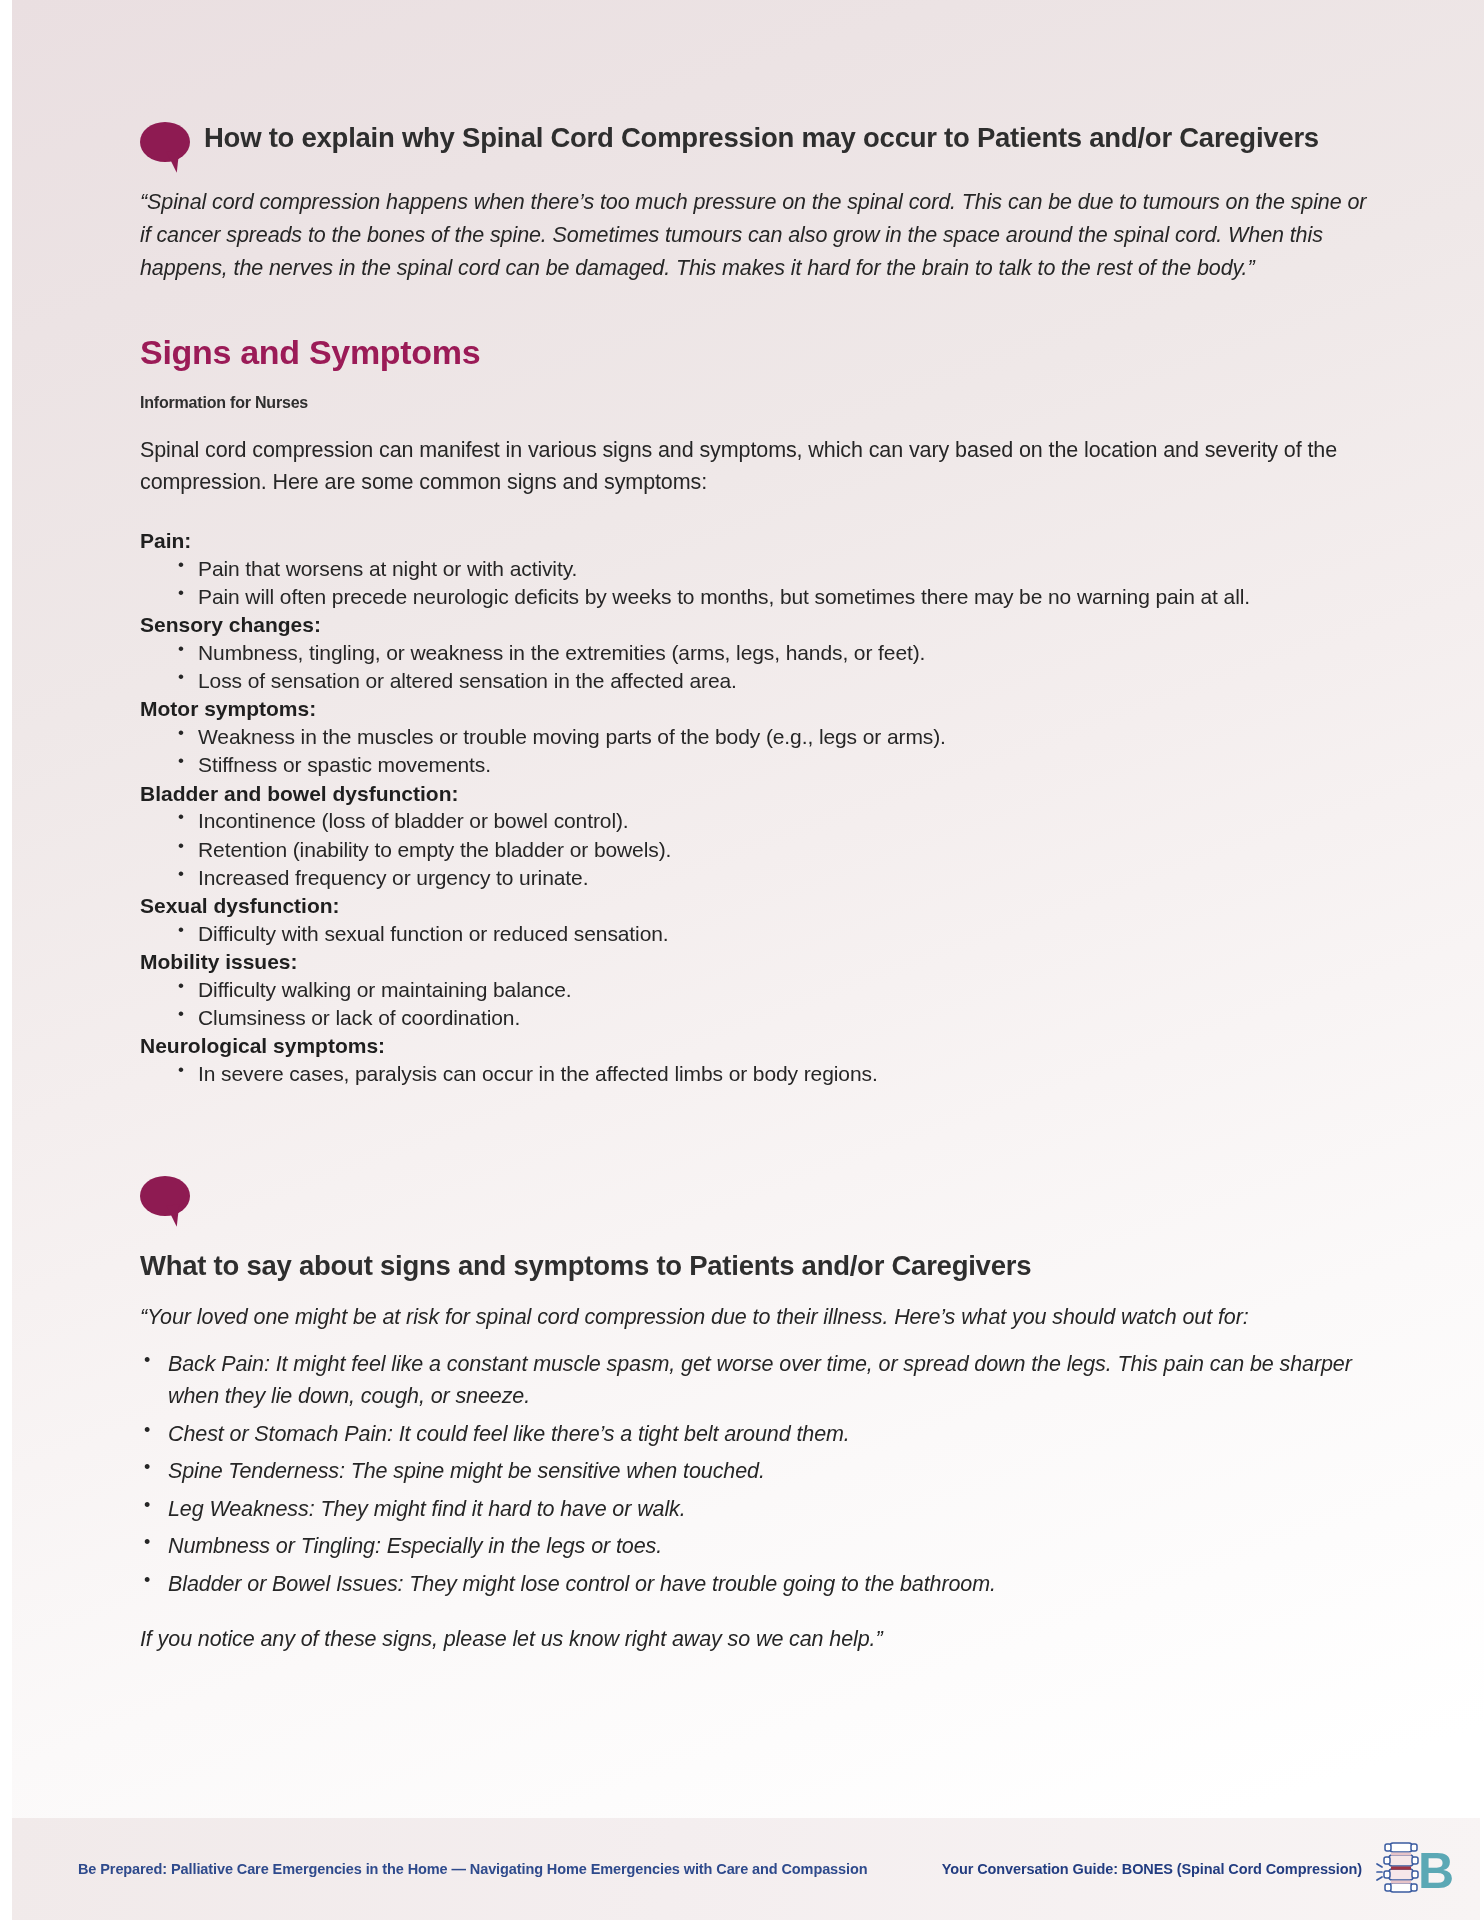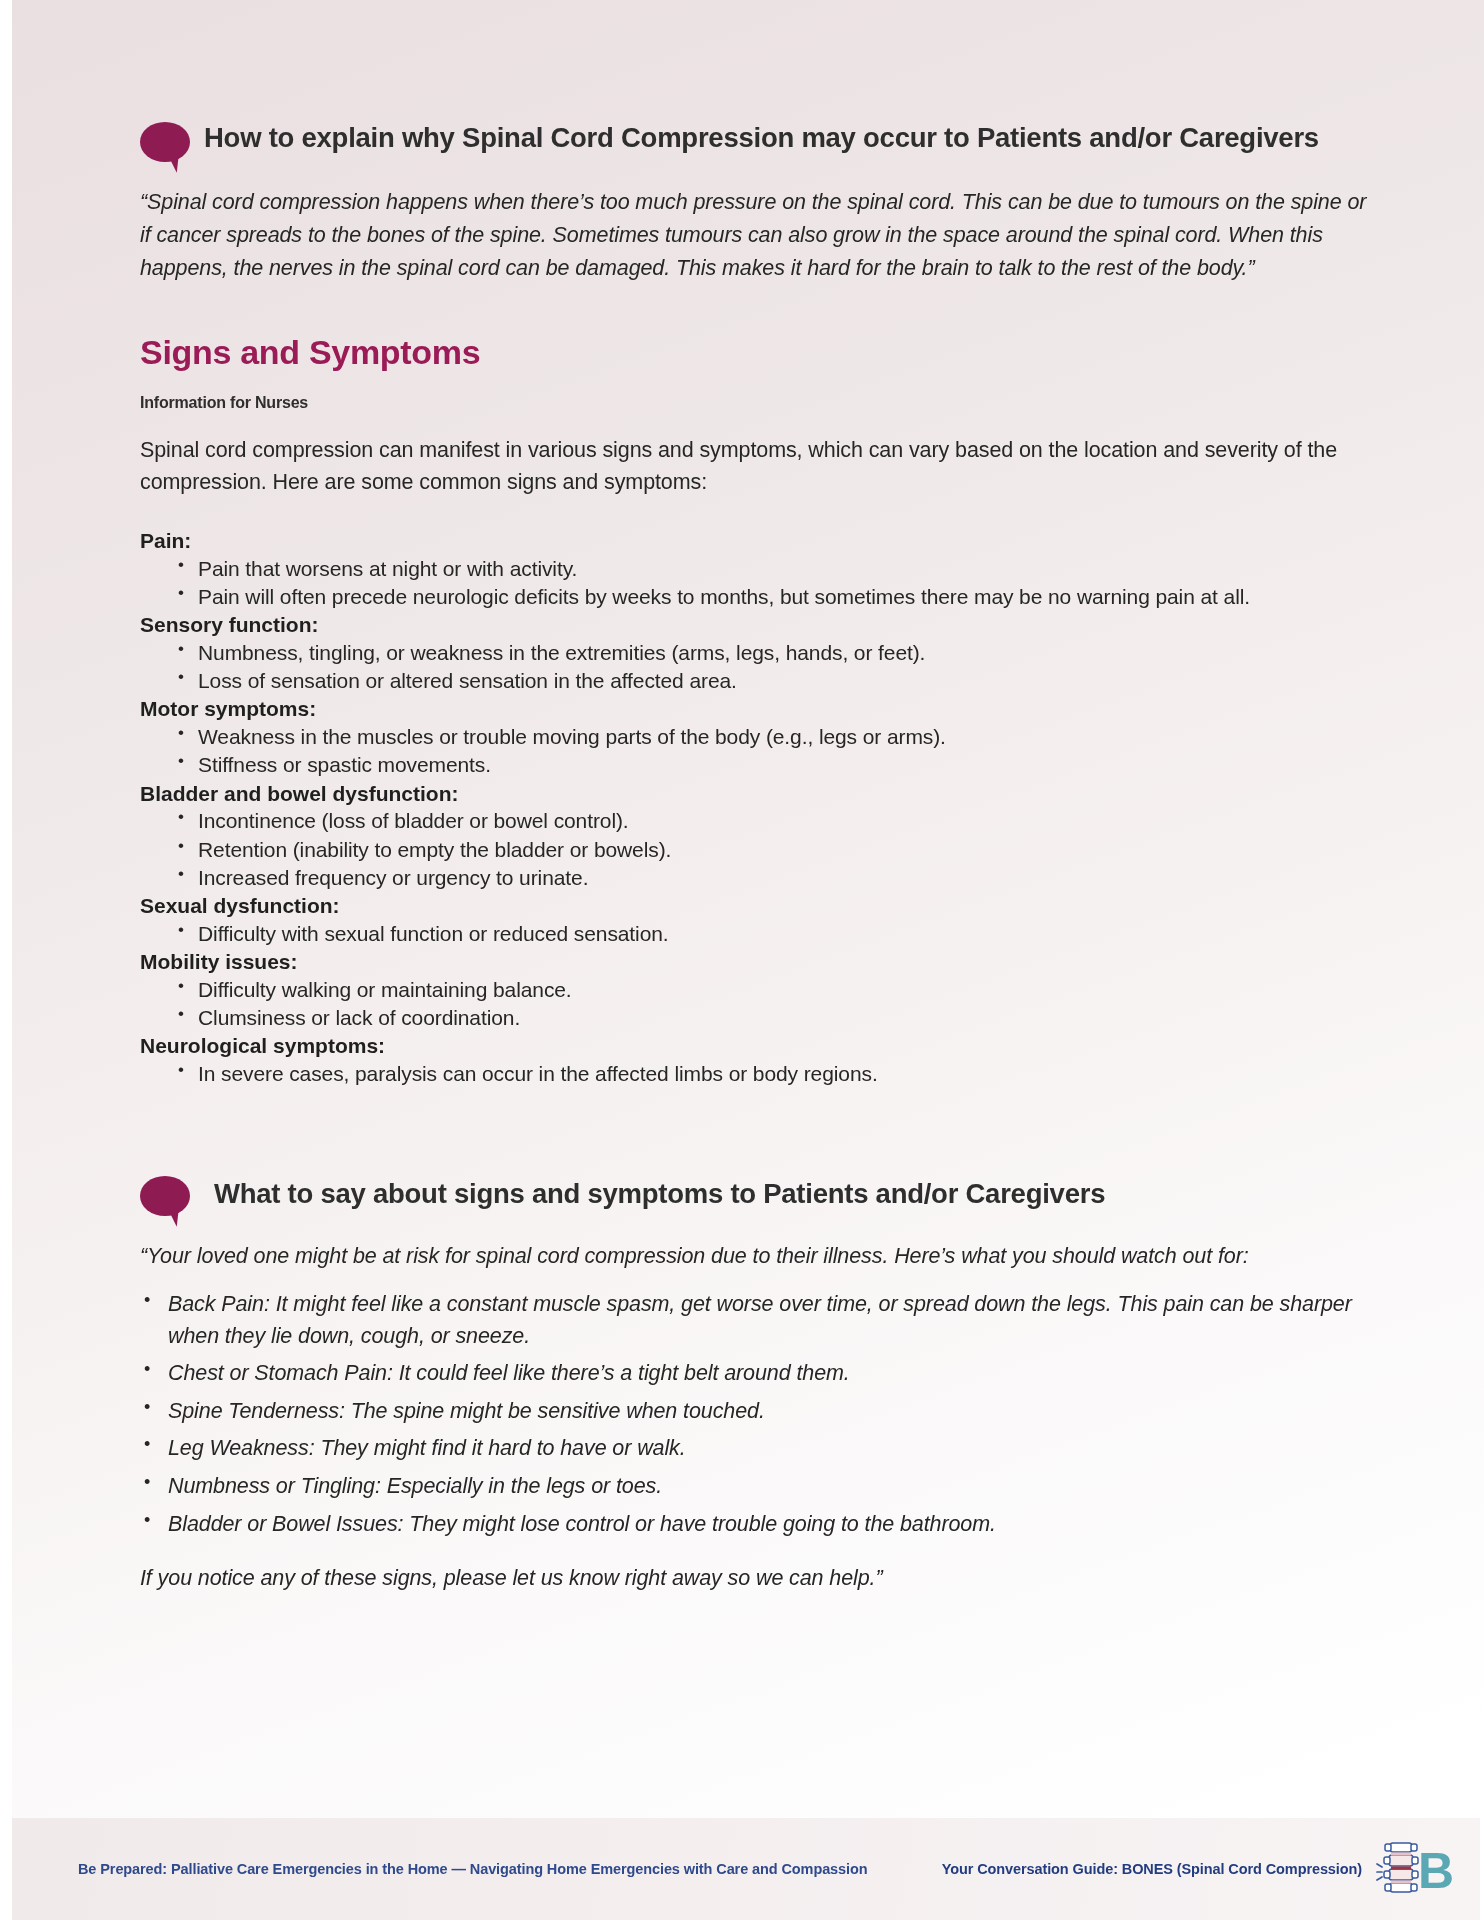--- a/index.html
+++ b/index.html
@@ -72,21 +72,21 @@
   }
   .bubble-title {
     font-size: 27.5px;
     font-weight: bold;
     color: #2e2e2e;
     letter-spacing: -0.25px;
     line-height: 1.18;
     padding-top: 4px;
   }
   .bubble-heading.second .bubble-title { padding-top: 6px; }
-  .bubble-heading.second { gap: 22px; }
+  .bubble-heading.second { gap: 22px; flex-direction: column; }
 
   
   .quote-para {
     font-style: italic;
     font-size: 21.5px;
     line-height: 1.53;
     color: #262626;
     margin: 18px 0 0 0;
     letter-spacing: -0.1px;
   }
@@ -238,21 +238,21 @@
     <h3 class="sub-title">Information for Nurses</h3>
 
     <p class="body-para">Spinal cord compression can manifest in various signs and symptoms, which can vary based on the location and severity of the compression. Here are some common signs and symptoms:</p>
 
     <div class="sym-groups" id="sym-groups">
         <p class="sym-group-label">Pain:</p>
         <ul class="sym-list">
           <li>Pain that worsens at night or with activity.</li>
           <li>Pain will often precede neurologic deficits by weeks to months, but sometimes there may be no warning pain at all.</li>
         </ul>
-        <p class="sym-group-label">Sensory function:</p>
+        <p class="sym-group-label">Sensory changes:</p>
         <ul class="sym-list">
           <li>Numbness, tingling, or weakness in the extremities (arms, legs, hands, or feet).</li>
           <li>Loss of sensation or altered sensation in the affected area.</li>
         </ul>
         <p class="sym-group-label">Motor symptoms:</p>
         <ul class="sym-list">
           <li>Weakness in the muscles or trouble moving parts of the body (e.g., legs or arms).</li>
           <li>Stiffness or spastic movements.</li>
         </ul>
         <p class="sym-group-label">Bladder and bowel dysfunction:</p>

